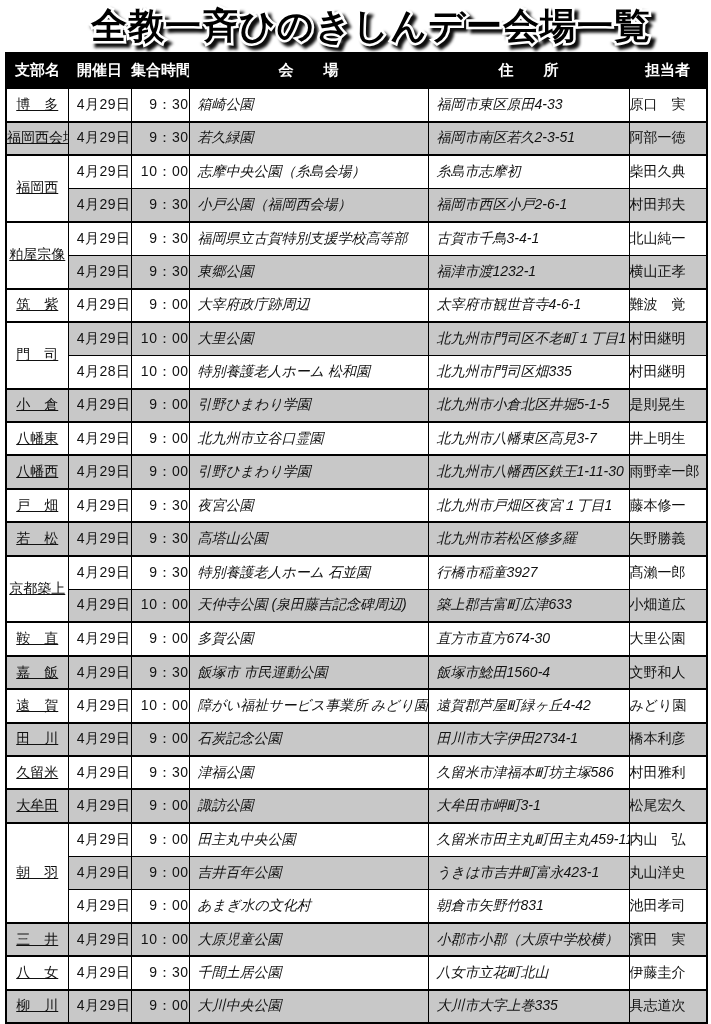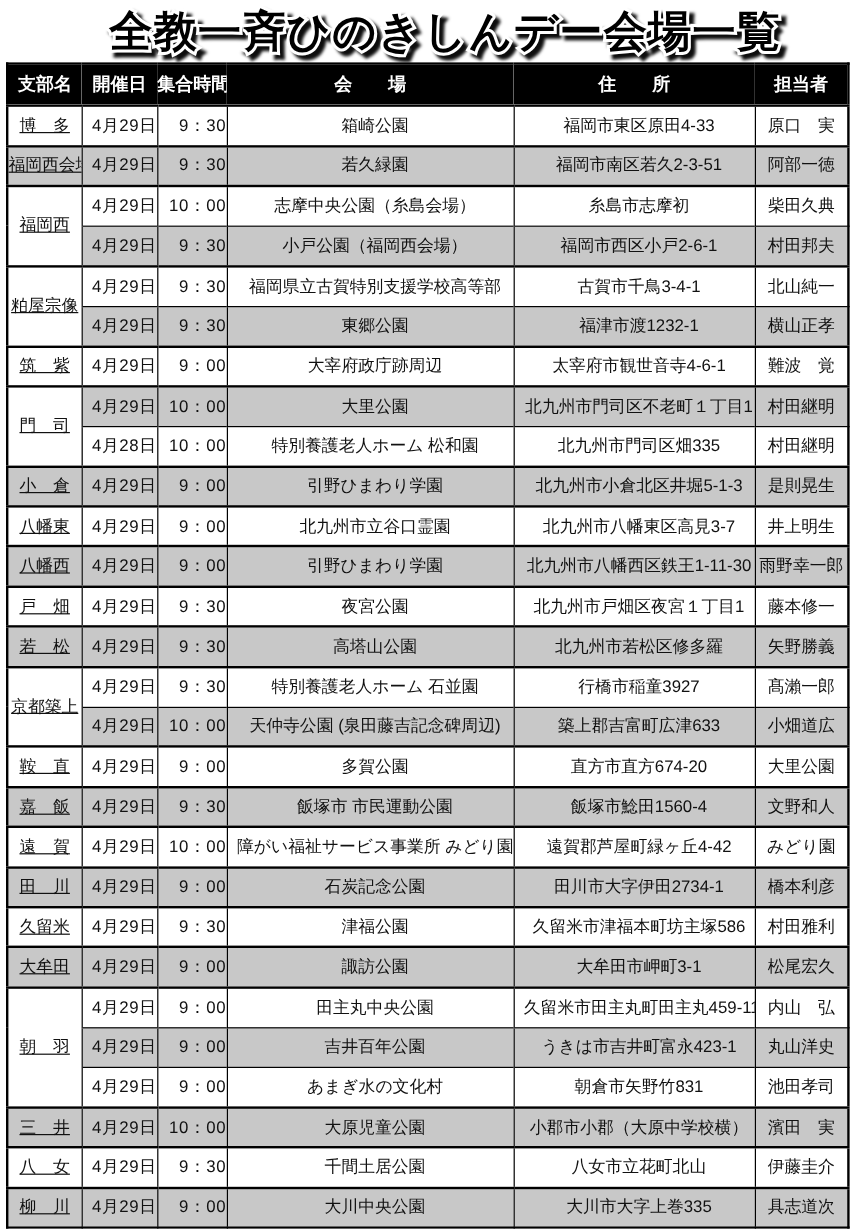--- a/index.html
+++ b/index.html
@@ -52,22 +52,22 @@
     border-top:1px solid var(--border);
     font-size:14px;
     white-space:nowrap;
     overflow:hidden;
     vertical-align:middle;
   }
   tbody tr.group-start td{border-top:2.5px solid var(--border);}
   td.branch{text-align:center;border-left:none;text-decoration:underline;}
   td.branch.merged{background:var(--row-plain);}
   td.c-date,td.c-time{text-align:right;letter-spacing:0.5px;}
-  td.c-venue,td.c-address{text-align:center;padding-left:8px;}
-  td.c-contact{text-align:center;}
+  td.c-venue,td.c-address{text-align:left;padding-left:8px;font-style:italic;}
+  td.c-contact{text-align:left;}
 </style>
 </head>
 <body>
 
 <h1 class="page-title">全教一斉ひのきしんデー会場一覧</h1>
 
 <table class="venue-table">
   <colgroup>
     <col style="width:62px">
       <col style="width:63px">
@@ -154,21 +154,21 @@
         <td class="c-time">10：00</td>
         <td class="c-venue">特別養護老人ホーム 松和園</td>
         <td class="c-address">北九州市門司区畑335</td>
         <td class="c-contact">村田継明</td>
       </tr>
       <tr class="shaded group-start">
         <td class="branch" rowspan="1">小　倉</td>
         <td class="c-date">4月29日</td>
         <td class="c-time">9：00</td>
         <td class="c-venue">引野ひまわり学園</td>
-        <td class="c-address">北九州市小倉北区井堀5-1-3</td>
+        <td class="c-address">北九州市小倉北区井堀5-1-5</td>
         <td class="c-contact">是則晃生</td>
       </tr>
       <tr class="group-start">
         <td class="branch" rowspan="1">八幡東</td>
         <td class="c-date">4月29日</td>
         <td class="c-time">9：00</td>
         <td class="c-venue">北九州市立谷口霊園</td>
         <td class="c-address">北九州市八幡東区高見3-7</td>
         <td class="c-contact">井上明生</td>
       </tr>
@@ -209,21 +209,21 @@
         <td class="c-time">10：00</td>
         <td class="c-venue">天仲寺公園 (泉田藤吉記念碑周辺)</td>
         <td class="c-address">築上郡吉富町広津633</td>
         <td class="c-contact">小畑道広</td>
       </tr>
       <tr class="group-start">
         <td class="branch" rowspan="1">鞍　直</td>
         <td class="c-date">4月29日</td>
         <td class="c-time">9：00</td>
         <td class="c-venue">多賀公園</td>
-        <td class="c-address">直方市直方674-20</td>
+        <td class="c-address">直方市直方674-30</td>
         <td class="c-contact">大里公園</td>
       </tr>
       <tr class="shaded group-start">
         <td class="branch" rowspan="1">嘉　飯</td>
         <td class="c-date">4月29日</td>
         <td class="c-time">9：30</td>
         <td class="c-venue">飯塚市 市民運動公園</td>
         <td class="c-address">飯塚市鯰田1560-4</td>
         <td class="c-contact">文野和人</td>
       </tr>

